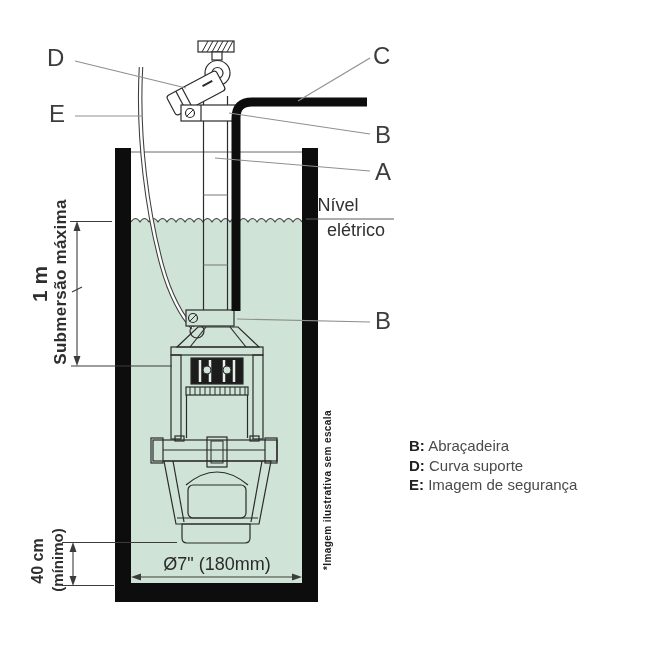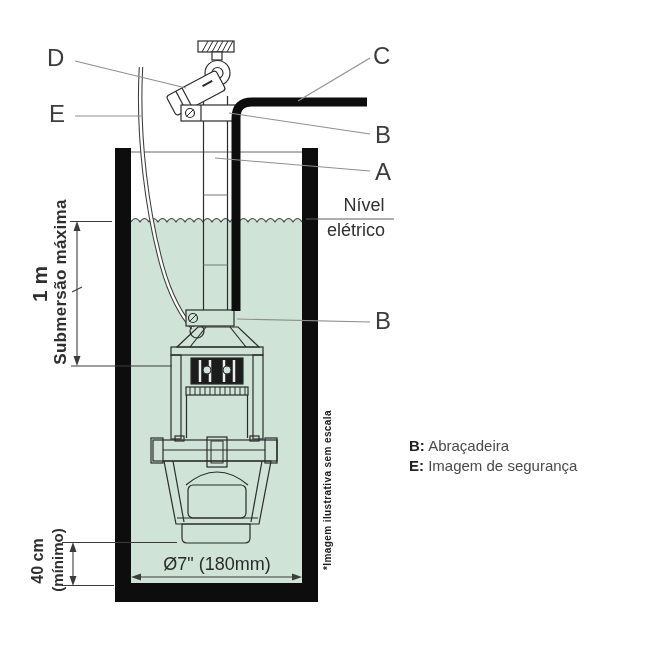--- a/index.html
+++ b/index.html
@@ -183,30 +183,31 @@
     </g>
   </svg>
 
   <div class="txt callout" style="left:47px;top:46px;">D</div>
   <div class="txt callout" style="left:49px;top:102px;">E</div>
   <div class="txt callout" style="left:373px;top:44px;">C</div>
   <div class="txt callout" style="left:375px;top:123px;">B</div>
   <div class="txt callout" style="left:375px;top:160px;">A</div>
   <div class="txt callout" style="left:375px;top:309px;">B</div>
 
-  <div class="txt level" style="left:326px;top:196px;width:76px;">Nível</div>
+  <div class="txt level" style="left:300px;top:196px;width:76px;">Nível</div>
   <div class="txt level" style="left:314px;top:221px;width:84px;">elétrico</div>
 
   <div class="txt rot dim-big" style="left:40px;top:284px;">1 m</div>
   <div class="txt rot dim-med" style="left:61px;top:282px;">Submersão máxima</div>
   <div class="txt rot dim-sm" style="left:38px;top:561px;">40 cm</div>
   <div class="txt rot dim-sm2" style="left:57px;top:560px;">(mínimo)</div>
 
   <div class="txt diameter" style="left:132px;top:554px;">Ø7" (180mm)</div>
 
   <div class="txt rot note" style="left:327px;top:490px;">*Imagem ilustrativa sem escala</div>
 
   <div class="legend">
     <div><span class="k">B:</span> <span>Abraçadeira</span></div>
+    <div><span class="k">D:</span> <span>Curva suporte</span></div>
     <div><span class="k">E:</span> <span>Imagem de segurança</span></div>
   </div>
 
 </div>
 
 </body></html>

